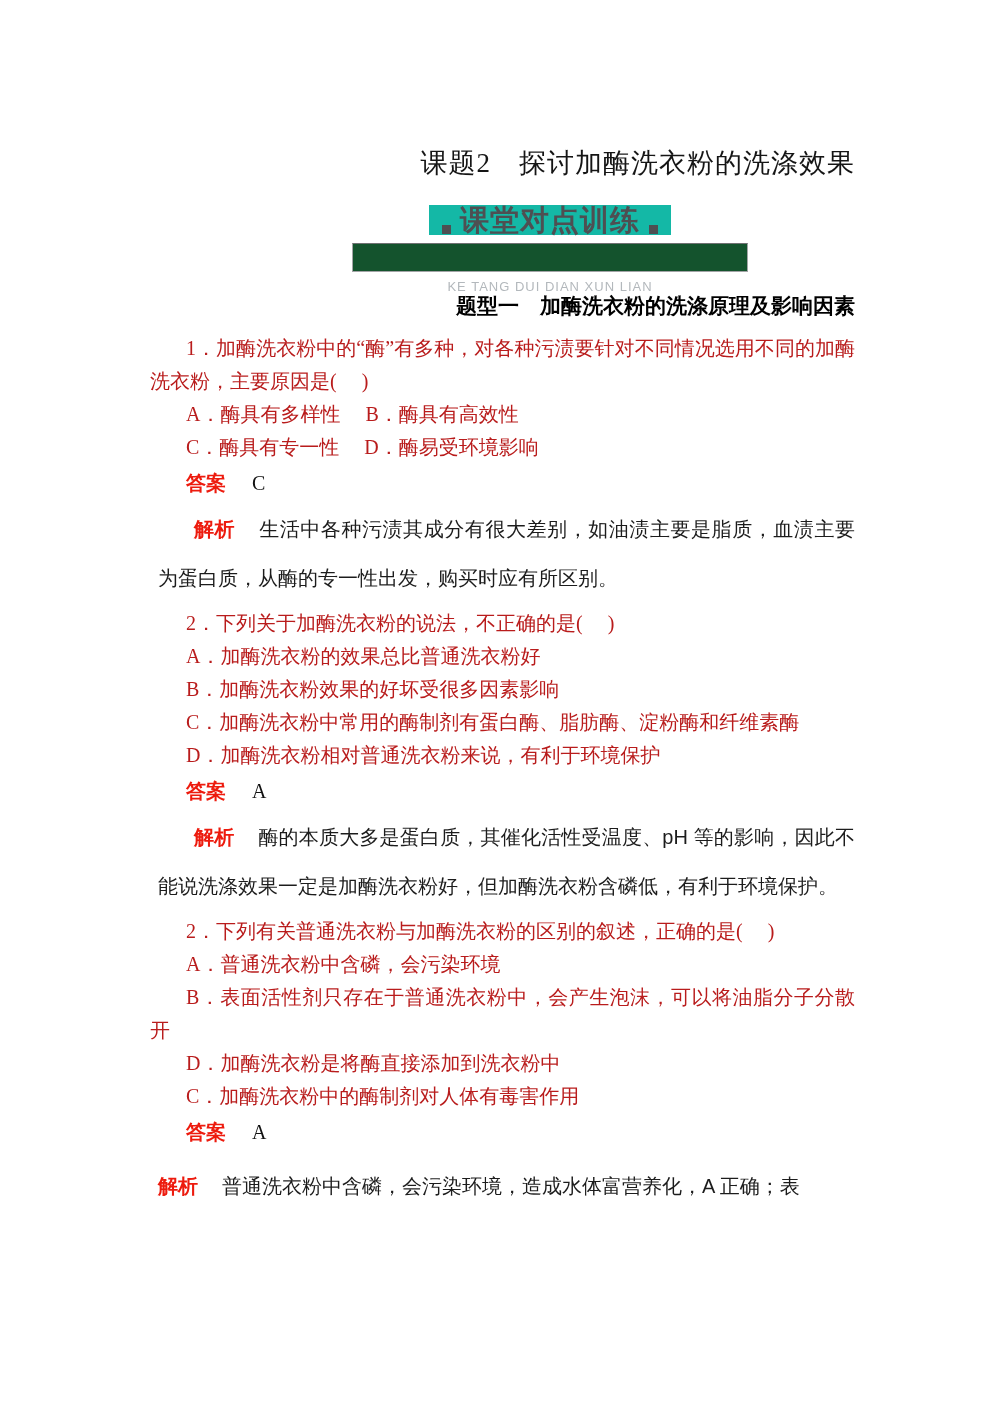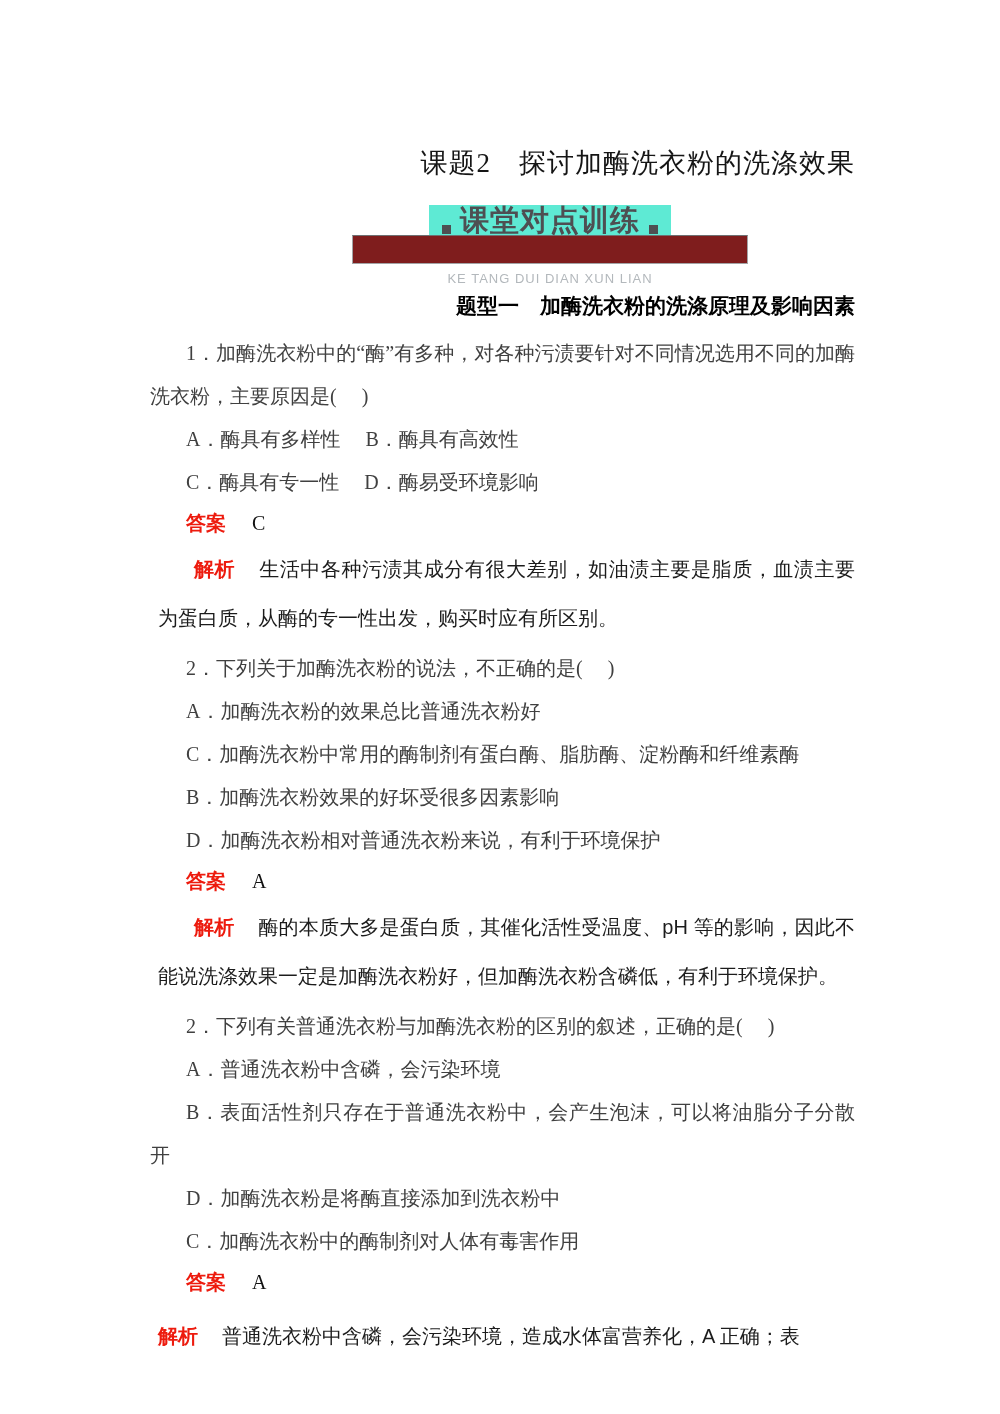--- a/index.html
+++ b/index.html
@@ -37,38 +37,38 @@
   .banner {
     position: relative;
     width: 396px;
     height: 54px;
     margin-top: 26px;
     margin-left: 202px;
   }
   .banner-box {
     position: absolute;
     left: 0;
-    top: 30px;
+    top: 38px;
     width: 100%;
     height: 29px;
     box-sizing: border-box;
     border: 1px solid #a3a4a6;
     border-top: 1px solid #6f7072;
-    background: #7f1d1d;
+    background: #14532d;
   }
   .banner-title-wrap {
     position: absolute;
     top: 0;
     left: 50%;
     transform: translateX(-50%);
     display: flex;
     align-items: center;
     height: 30px;
     padding: 0 4px;
-    background: #5eead4;
+    background: #14b8a6;
     white-space: nowrap;
   }
   .banner-title-text {
     font-family: "Liberation Sans", "DejaVu Sans", sans-serif;
     font-weight: bold;
     font-size: 29px;
     line-height: 30px;
     letter-spacing: 1px;
     color: #4e4f52;
   }
@@ -106,24 +106,24 @@
     color: #000000;
     text-align: right;
   }
   .question { margin: 0; }
   #q1 { margin-top: 12px; }
   #q2 { margin-top: 4px; }
   #q3 { margin-top: 4px; }
   .stem, .opt {
     margin: 0;
     font-size: 20px;
-    line-height: 43px;
+    line-height: 33px;
     text-indent: 36px;
     text-align: justify;
-    color: #404040;
+    color: #b91c1c;
   }
   .answer-line {
     margin: 0;
     padding-left: 36px;
     font-size: 20px;
     line-height: 39px;
   }
   .red-label {
     font-family: "Liberation Sans", "DejaVu Sans", sans-serif;
     font-weight: bold;
@@ -179,22 +179,22 @@
         <span class="red-label">答案</span><span class="answer-value">C</span>
       </p>
       <p class="analysis">
         <span class="red-label">解析</span><span>生活中各种污渍其成分有很大差别，如油渍主要是脂质，血渍主要为蛋白质，从酶的专一性出发，购买时应有所区别。</span>
       </p>
     </section>
 
     <section class="question" id="q2">
       <p class="stem">2．下列关于加酶洗衣粉的说法，不正确的是(　 )</p>
       <p class="opt">A．加酶洗衣粉的效果总比普通洗衣粉好</p>
+      <p class="opt">B．加酶洗衣粉效果的好坏受很多因素影响</p>
       <p class="opt">C．加酶洗衣粉中常用的酶制剂有蛋白酶、脂肪酶、淀粉酶和纤维素酶</p>
-      <p class="opt">B．加酶洗衣粉效果的好坏受很多因素影响</p>
       <p class="opt">D．加酶洗衣粉相对普通洗衣粉来说，有利于环境保护</p>
       <p class="answer-line">
         <span class="red-label">答案</span><span class="answer-value">A</span>
       </p>
       <p class="analysis">
         <span class="red-label">解析</span><span>酶的本质大多是蛋白质，其催化活性受温度、pH 等的影响，因此不能说洗涤效果一定是加酶洗衣粉好，但加酶洗衣粉含磷低，有利于环境保护。</span>
       </p>
     </section>
 
     <section class="question" id="q3">

